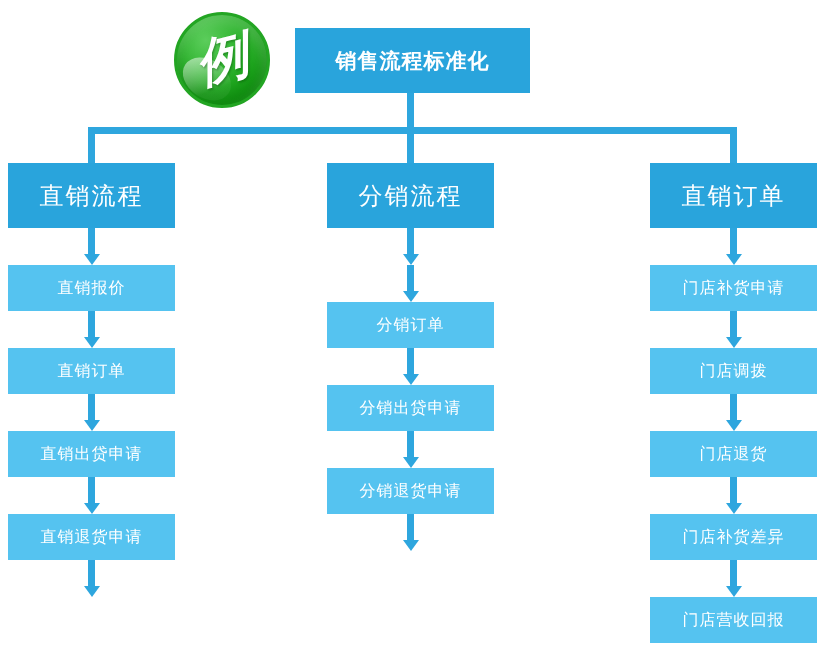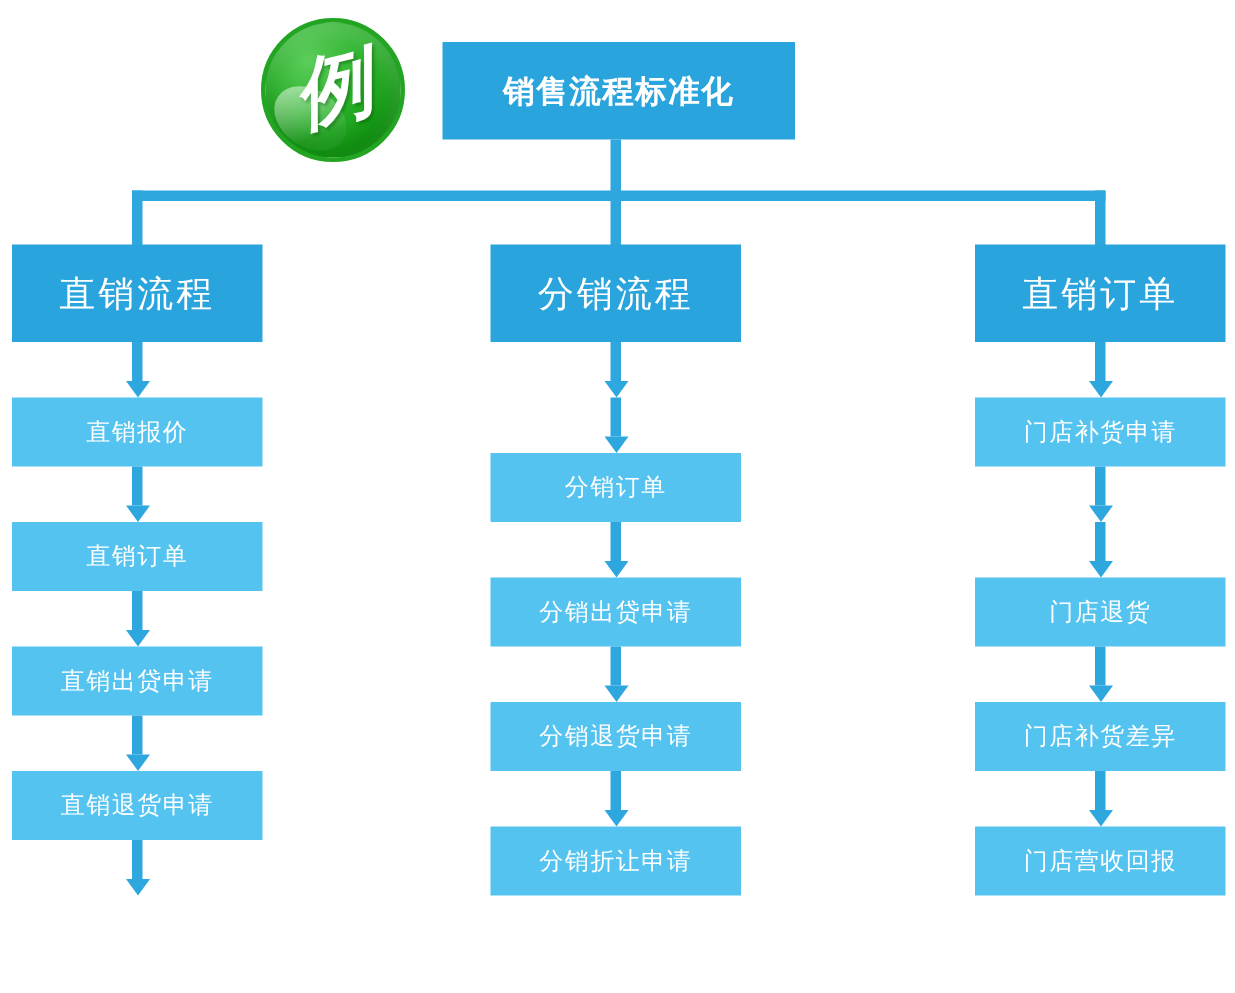--- a/index.html
+++ b/index.html
@@ -129,34 +129,34 @@
     <div class="node item-node">分销出贷申请</div>
     <div class="arrow">
       <div class="shaft"></div>
       <div class="head"></div>
     </div>
     <div class="node item-node">分销退货申请</div>
     <div class="arrow">
       <div class="shaft"></div>
       <div class="head"></div>
     </div>
-    <div class="node item-node">分销折让申请</div>
   </div>
 
   <div class="col col-2">
     <div class="node header-node">直销订单</div>
     <div class="arrow">
       <div class="shaft"></div>
       <div class="head"></div>
     </div>
     <div class="node item-node">门店补货申请</div>
     <div class="arrow">
       <div class="shaft"></div>
       <div class="head"></div>
     </div>
+    <div class="node item-node">门店调拨</div>
     <div class="arrow">
       <div class="shaft"></div>
       <div class="head"></div>
     </div>
     <div class="node item-node">门店退货</div>
     <div class="arrow">
       <div class="shaft"></div>
       <div class="head"></div>
     </div>
     <div class="node item-node">门店补货差异</div>

